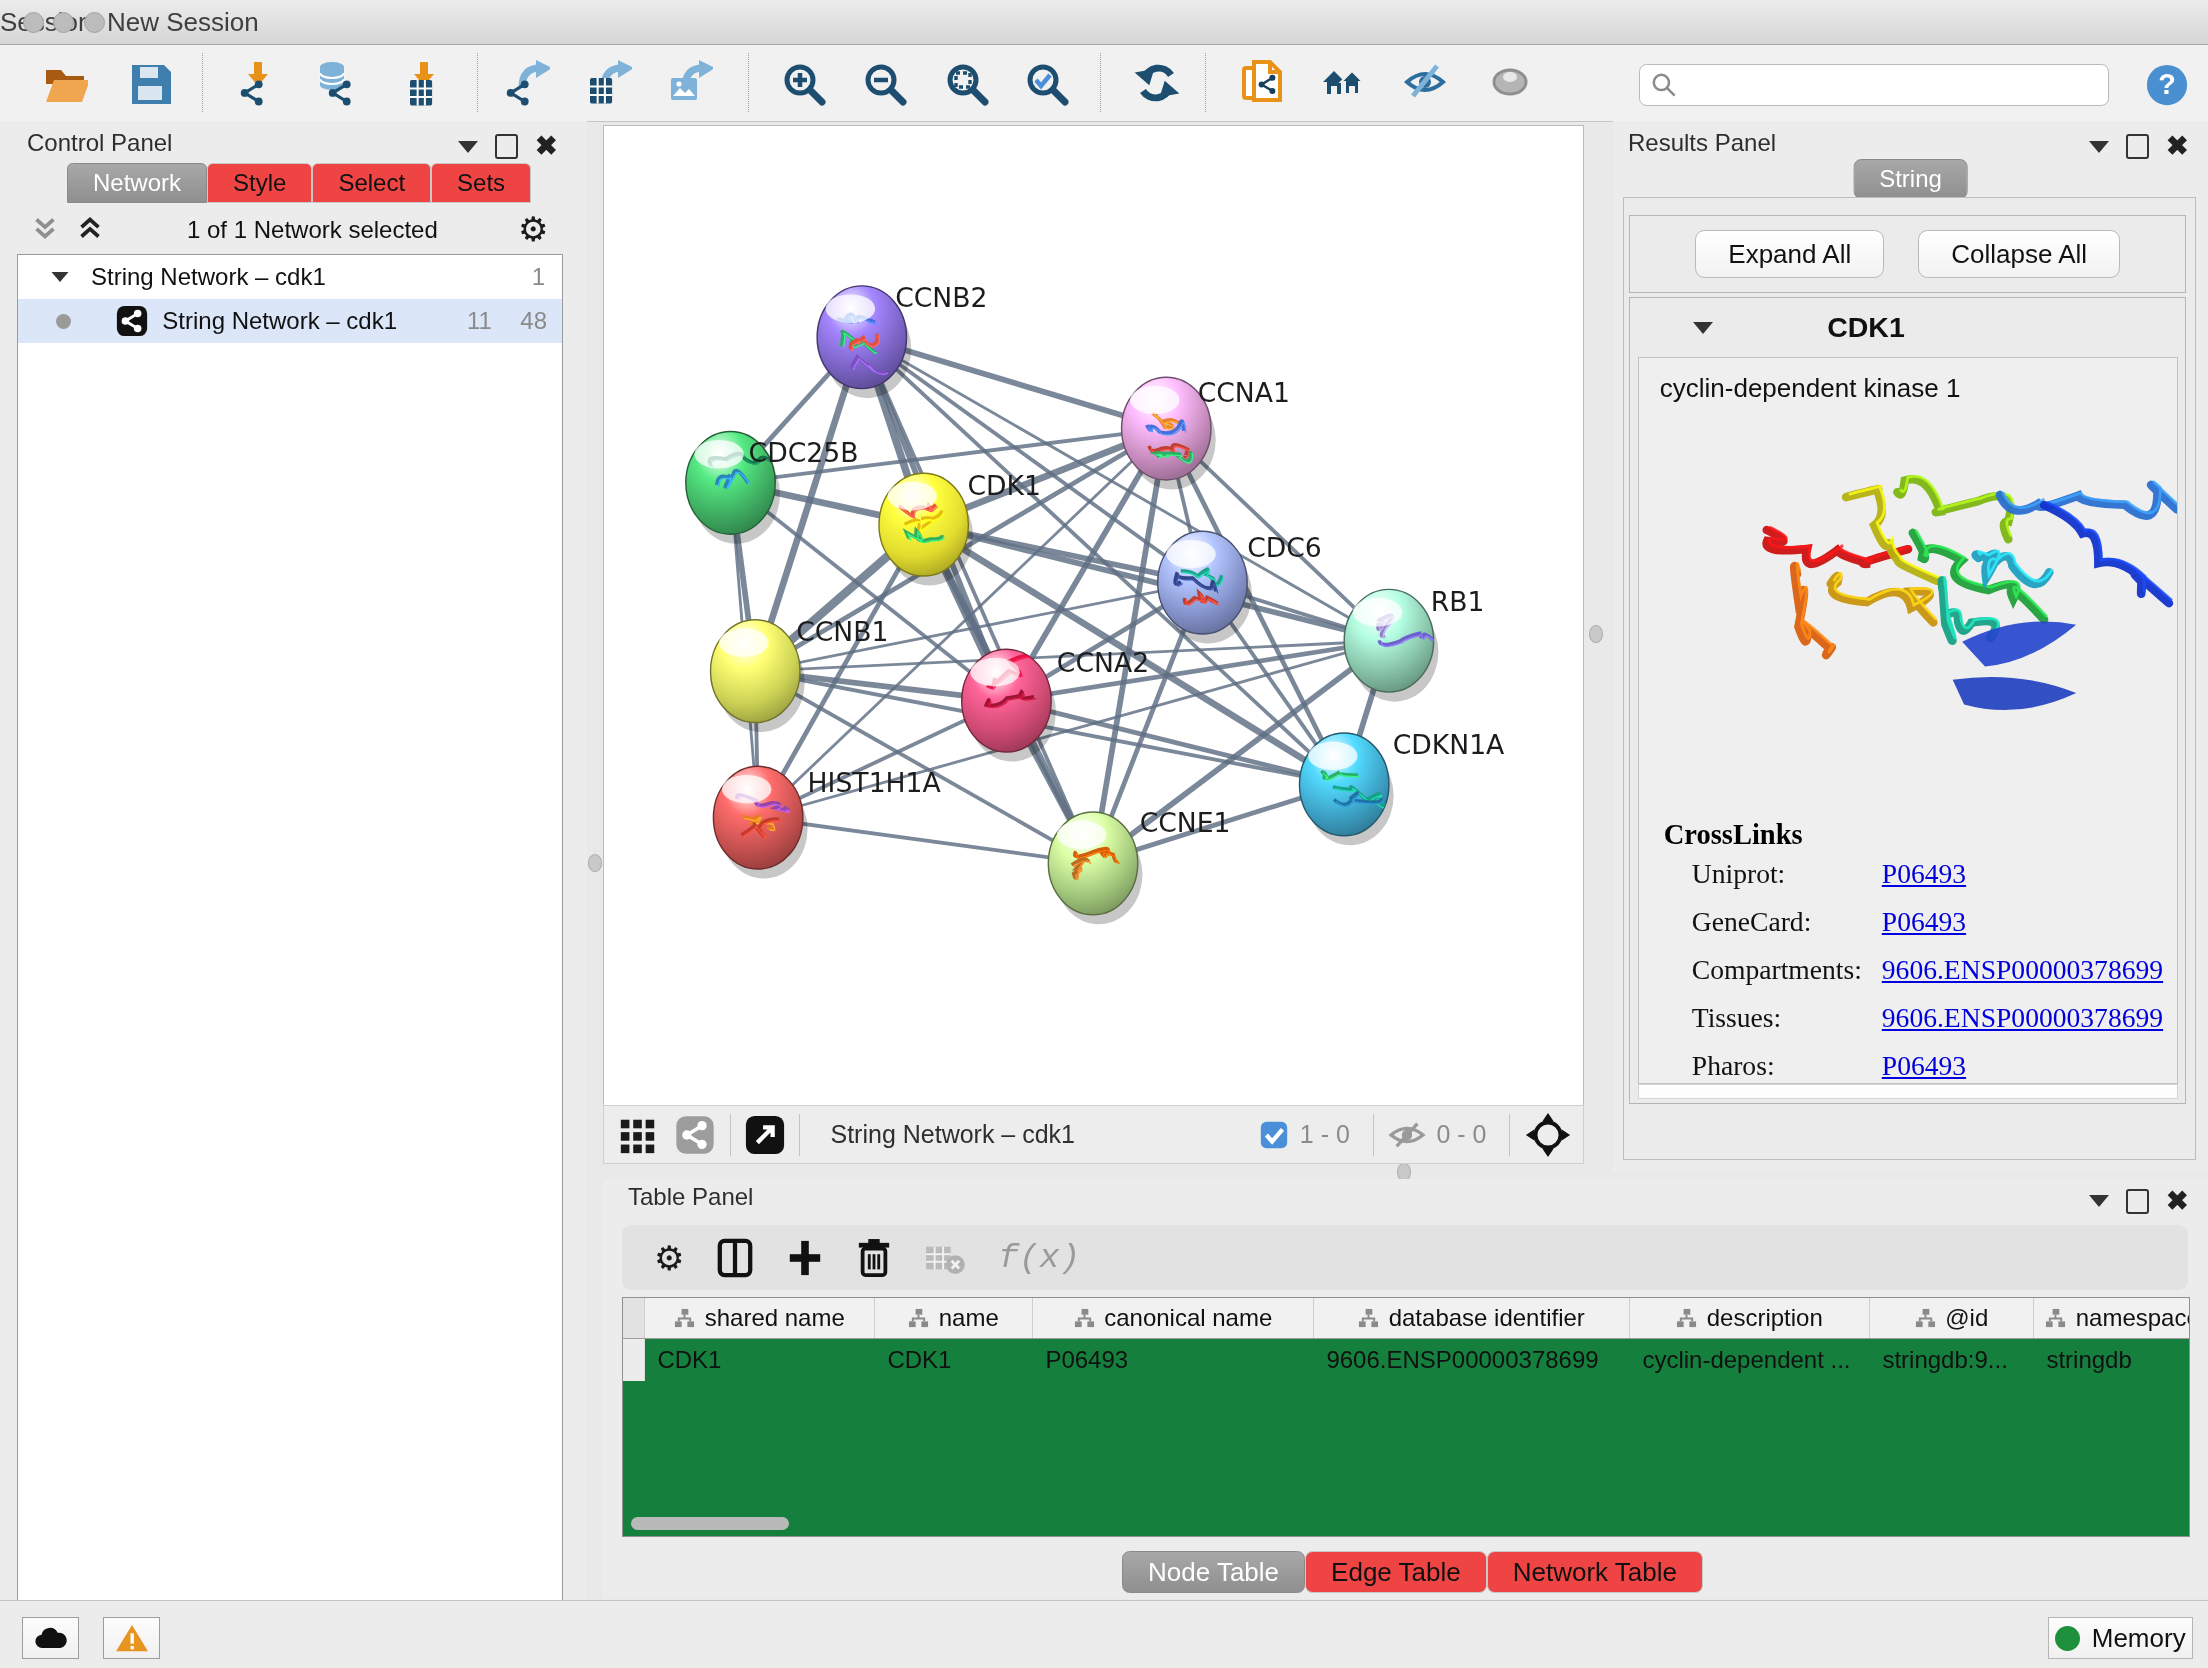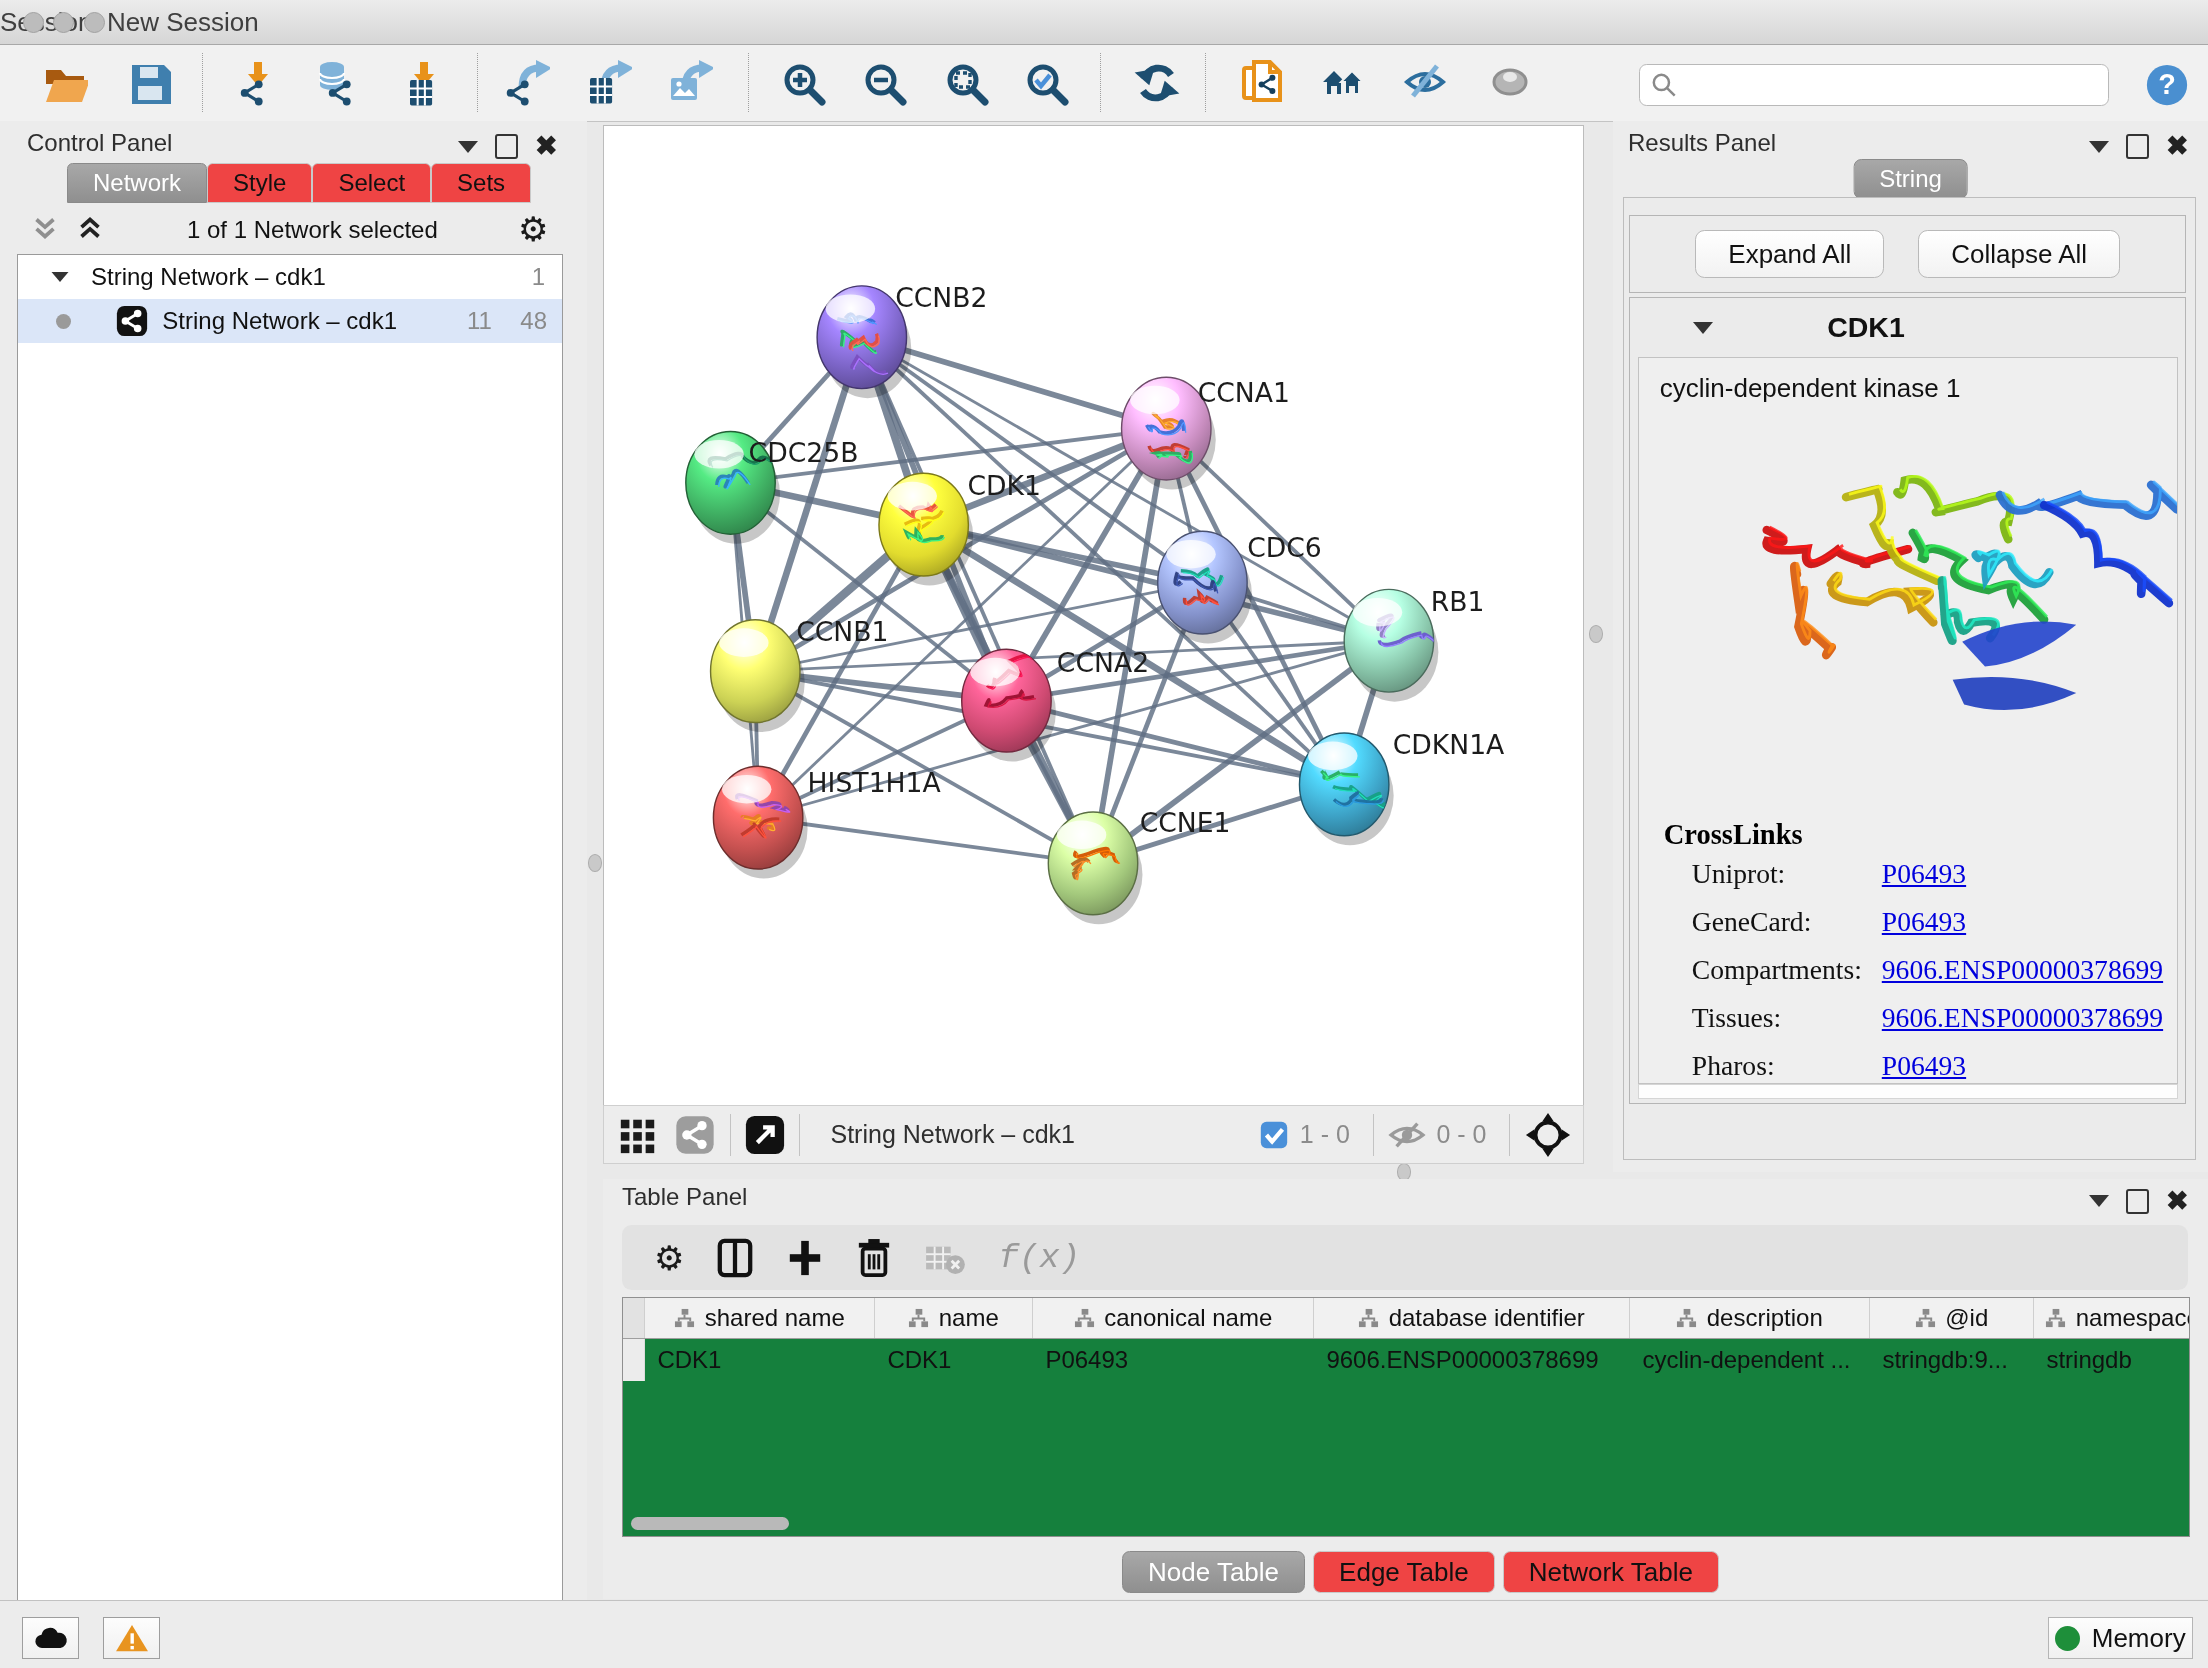--- a/index.html
+++ b/index.html
@@ -65,21 +65,21 @@
   #tp-toolbar{position:absolute;left:19px;top:46px;width:1566px;height:65px;background:#e2e2e2;border-radius:9.5px;
      display:flex;align-items:center;gap:32px;padding-left:32px;box-sizing:border-box;}
   #node-table{position:absolute;left:19px;top:118px;width:1566px;height:238px;background:#15803d;border:1px solid #8f8f8f;overflow:hidden;}
   #nt-header{display:flex;background:#f1f1f1;border-bottom:1px solid #9e9e9e;height:40px;}
   .nt-hcell{display:flex;align-items:center;justify-content:center;gap:9.5px;font-size:24px;color:#111;
      border-right:1px solid #cfcfcf;box-sizing:border-box;overflow:hidden;white-space:nowrap;flex:0 0 auto;}
   #nt-rowhead{width:21px;background:#e2e2e2;border-right:1px solid #cfcfcf;flex:0 0 auto;}
   .nt-row{display:flex;height:42px;align-items:center;}
   .nt-cell{font-size:24px;color:#111;padding-left:12.4px;box-sizing:border-box;overflow:hidden;white-space:nowrap;flex:0 0 auto;}
   #nt-scroll{position:absolute;left:7.6px;bottom:5.7px;width:158px;height:13.3px;border-radius:6.7px;background:#b9b9b9;}
-  #tp-tabs{position:absolute;left:519px;top:372px;display:flex;gap:8px;}
+  #tp-tabs{position:absolute;left:519px;top:372px;display:flex;}
   #tp-tabs .tab{border-radius:7.6px;height:40px;line-height:40px;font-size:26px;}
   
   #statusbar{left:0;top:1600px;width:2208px;height:68px;background:#ececec;border-top:1px solid #c2c2c2;}
   .sb-btn{position:absolute;top:16px;height:40px;background:linear-gradient(#fdfdfd,#f0f0f0);
      border:1.9px solid #9e9e9e;display:flex;align-items:center;justify-content:center;cursor:pointer;}
   #memory-btn{left:2048px;width:143px;gap:11.4px;font-size:26px;color:#111;border:1.9px solid #b5b5b5;}
   .dot-green{width:25px;height:25px;border-radius:50%;background:#1e8f3a;}
   
   .splitter-dot{width:12.4px;height:16px;border-radius:50%;background:#c9c9c9;border:1px solid #adadad;}
   svg{display:block;}
@@ -750,21 +750,21 @@
                <a class="xl-link">P06493</a>
             </div>
           </div>
       </div>
       <div style="position:absolute;left:7.6px;bottom:3.8px;width:538px;height:13.3px;background:#fdfdfd;border:1px solid #d5d5d5"></div>
     </div>
   </div>
 </div>
 
 <div id="table-panel" class="abs">
-  <span class="panel-title abs" style="left:19px;top:3.8px">Table Panel</span>
+  <span class="panel-title abs" style="left:25px;top:3.8px">Table Panel</span>
   <div class="panel-controls" style="left:1486px;top:9.5px">
     <div class="tri-down"></div>
     <div class="float-box"></div>
     <div class="close-x">✖</div>
   </div>
   <div id="tp-toolbar">
     <span class="gear-glyph">⚙</span>
     <svg width="38" height="42" viewBox="0 0 40 44">
       <rect x="4" y="4" width="32" height="36" rx="5" fill="none" stroke="#111" stroke-width="4.5"></rect>
       <line x1="20" y1="4" x2="20" y2="40" stroke="#111" stroke-width="4.5"></line>

